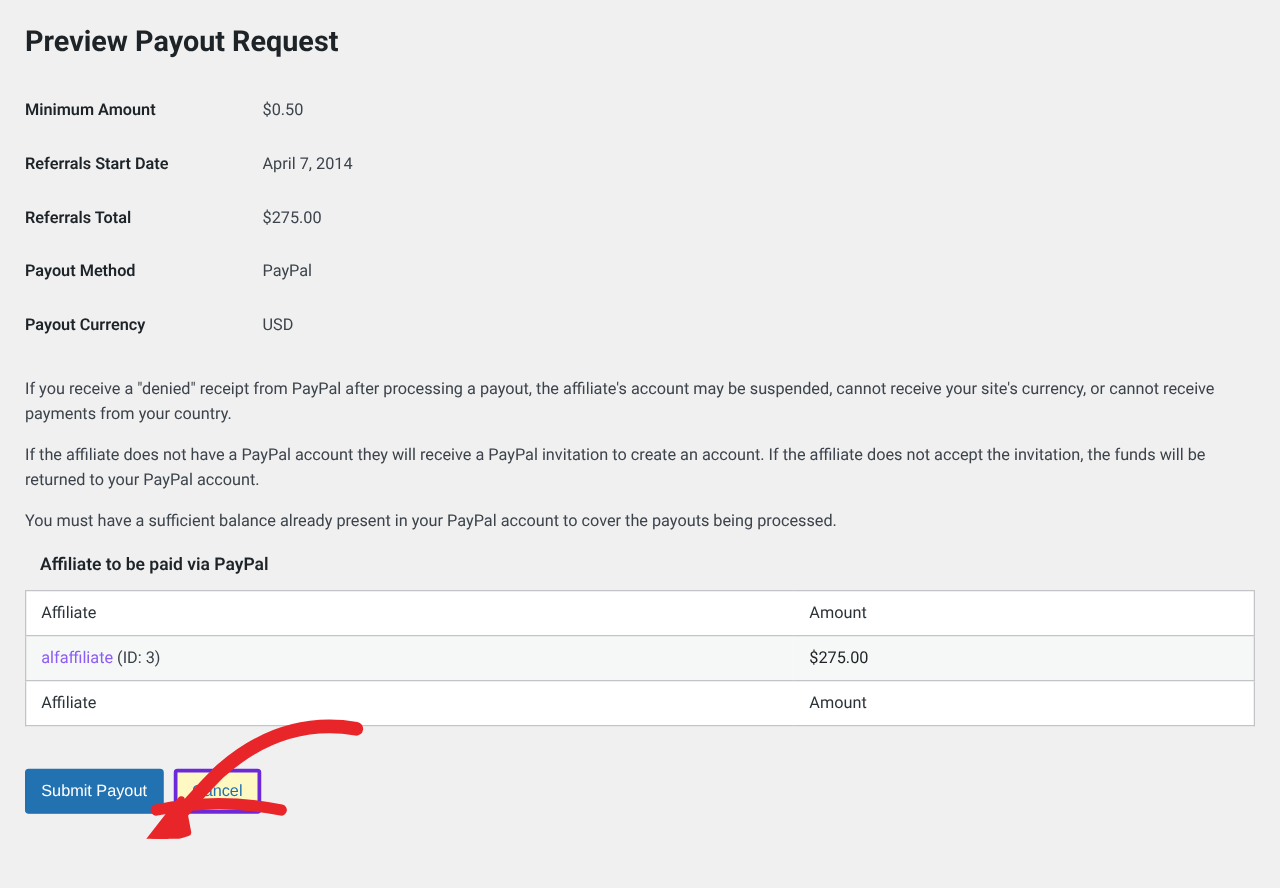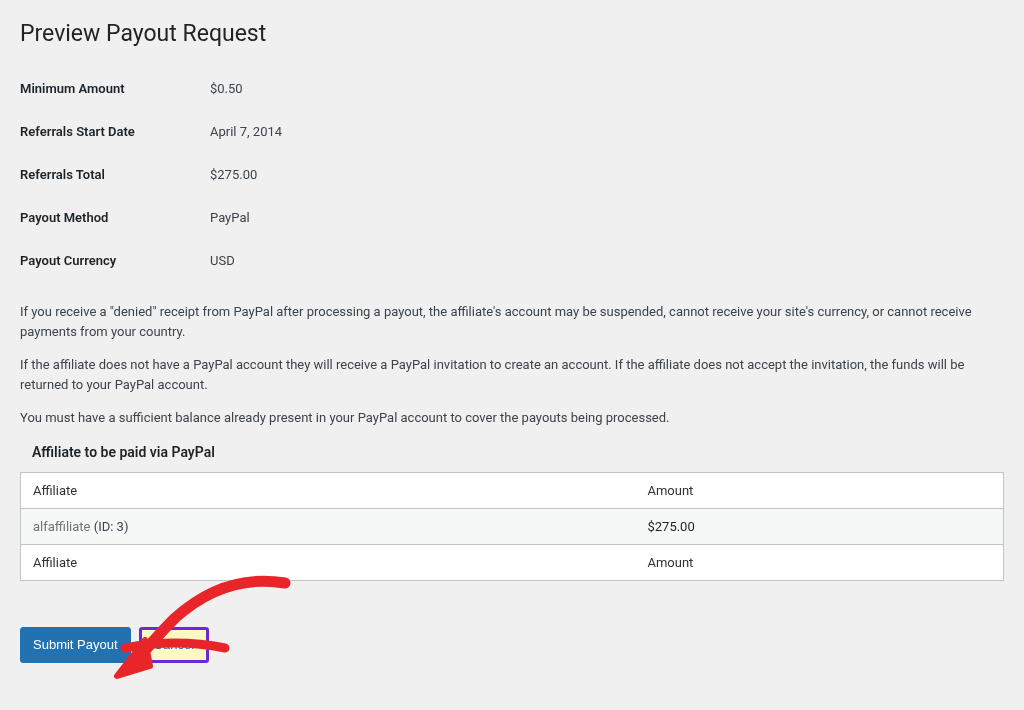--- a/index.html
+++ b/index.html
@@ -10,21 +10,21 @@
     body {
       font-family: -apple-system, BlinkMacSystemFont, "Segoe UI", Roboto, Helvetica, Arial, sans-serif;
       background: #f0f0f1;
       color: #1d2327;
       font-size: 13px;
       padding: 20px;
       width: 1024px;
     }
     .page-title {
       font-size: 23px;
-      font-weight: 400;
+      font-weight: 700;
       color: #1d2327;
       margin-bottom: 20px;
     }
     .details-table {
       width: 100%;
       border-collapse: collapse;
       margin-bottom: 20px;
     }
     .details-table td {
       padding: 14px 0;
@@ -57,42 +57,42 @@
       color: #1d2327;
       margin-top: 16px;
       margin-bottom: 12px;
       margin-left: 12px;
     }
     .affiliate-table {
       width: 100%;
       border-collapse: collapse;
       border: 1px solid #c3c4c7;
       background: #fff;
-      margin-bottom: 24px;
+      margin-bottom: 12px;
     }
     .affiliate-table th,
     .affiliate-table td {
       text-align: left;
       padding: 10px 12px;
       font-size: 13px;
       font-weight: 400;
     }
     .affiliate-table thead th {
       border-bottom: 1px solid #c3c4c7;
       color: #2c3338;
     }
     .affiliate-table tfoot th {
       border-top: 1px solid #c3c4c7;
       color: #2c3338;
     }
     .affiliate-table tbody td {
       background: #f6f7f7;
     }
     .affiliate-link {
-      color: #737373;
+      color: #8b5cf6;
       text-decoration: none;
     }
     .id-text {
       color: #3c434a;
     }
     .button-row {
       display: flex;
       gap: 8px;
     }
     .btn {

